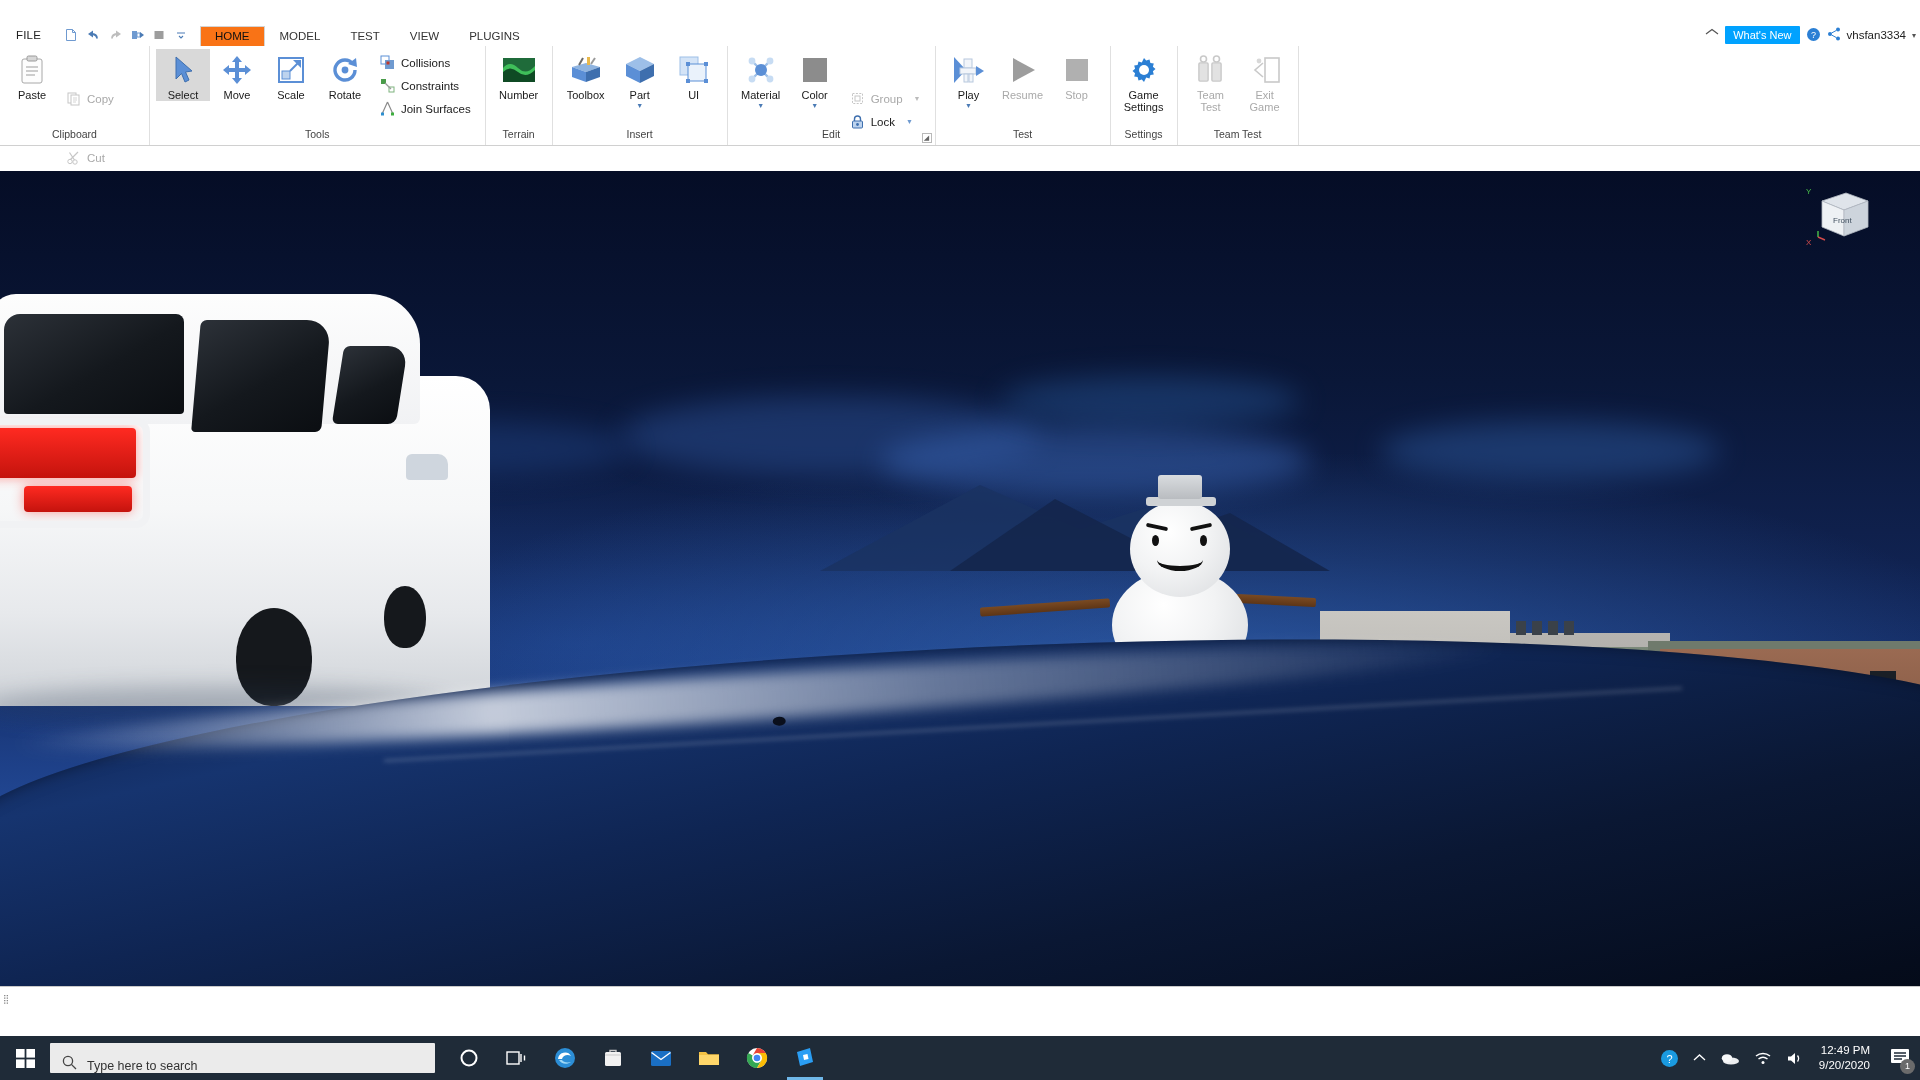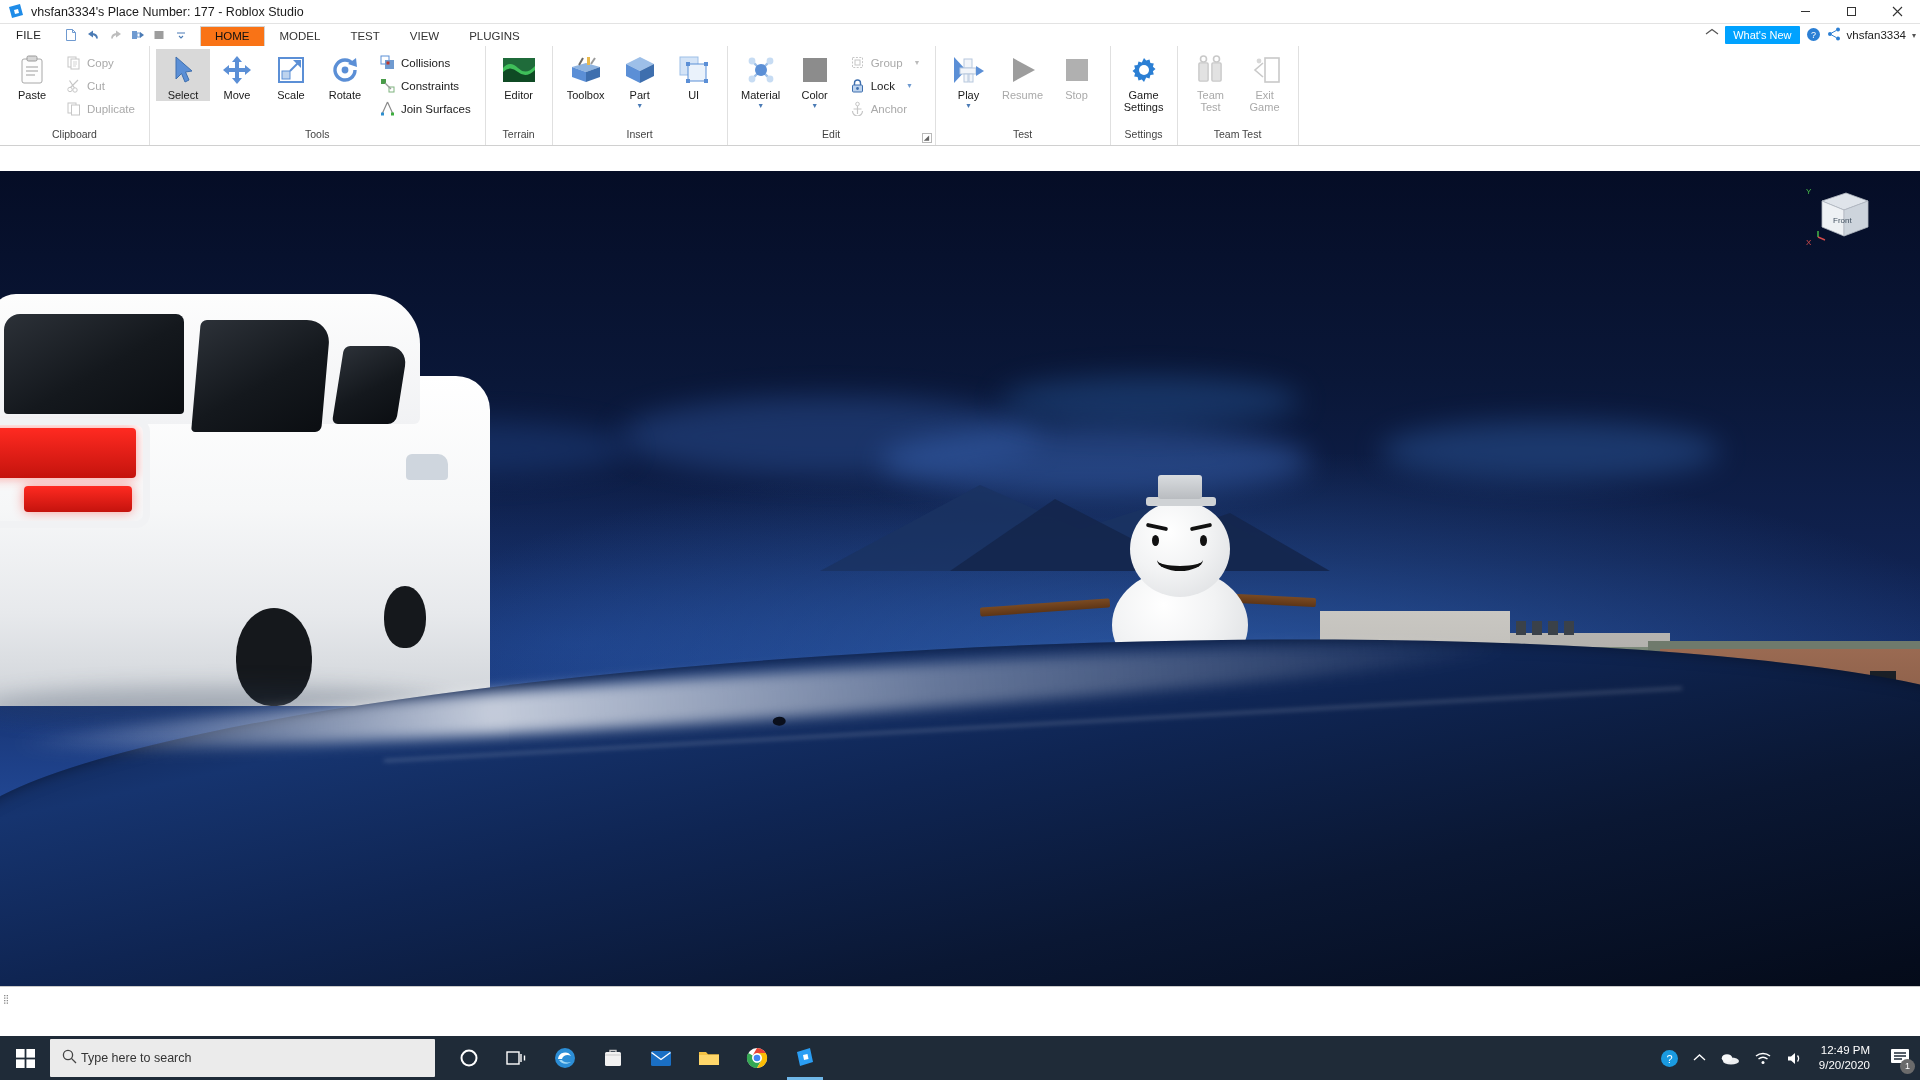--- a/index.html
+++ b/index.html
@@ -93,21 +93,21 @@
   }
   .bigbtn .lb2 { font-size:11px; color:#1a1a1a; text-align:center; line-height:12px; }
   .bigbtn.dis .lb, .bigbtn.dis .lb2 { color:#a9a9a9;text-align:center; }
   .bigbtn .dd { font-size:7px; color:#4b7bb5; margin-top:1px; }
 
   .smallcol { display:flex; flex-direction:column; justify-content:center; padding:2px 4px; }
   .smallbtn {
     display:flex; align-items:center; gap:5px; padding:2px 4px; height:23px;
     font-size:11.5px; color:#1a1a1a; white-space:nowrap;
   }
-  .smallbtn.dis { color:#a9a9a9; }
+  .smallbtn.dis { color:#a9a9a9;margin-top:36px; }
   .smallbtn .sic { width:16px; height:16px; display:flex; align-items:center; justify-content:center; flex:none; }
   .smallbtn .sdd { font-size:7px; color:#6f9ad0; margin-left:6px; }
   .smallbtn.dis .sdd { color:#bbb; }
 
   .clip-paste { width:52px; }
   .dlg-launcher {
     position:absolute; right:3px; bottom:2px; width:10px; height:10px;
     border:1px solid #b9b9b9; font-size:7px; color:#666;
     display:flex; align-items:center; justify-content:center;
   }
@@ -322,22 +322,22 @@
 
   
   .taskbar {
     position:absolute; bottom:0; left:0; width:1920px; height:44px;
     background:#1f2b38; display:flex; align-items:center;
   }
   .start {
     width:50px; height:44px; display:flex; align-items:center; justify-content:center;
   }
   .tb-search {
-    width:385px; height:38px; background:#ebebeb; border-radius:1px;
-    display:flex; align-items:center; gap:4px; padding:0 12px;
+    width:385px; height:30px; background:#ebebeb; border-radius:1px;
+    display:flex; align-items:flex-end; gap:10px; padding:0 12px;
     font-size:12.5px; color:#333;
   }
   .tb-icons { display:flex; align-items:center; height:44px; margin-left:10px; }
   .tb-ic {
     width:48px; height:44px; display:flex; align-items:center; justify-content:center;
     position:relative;
   }
   .tb-ic.active::after {
     content:""; position:absolute; bottom:0; left:6px; right:6px; height:3px;
     background:#6fb7e8;
@@ -356,43 +356,20 @@
     position:absolute; right:-5px; bottom:-5px; width:15px; height:15px;
     border-radius:50%; background:#6b6b6b; color:#fff; font-size:9px;
     display:flex; align-items:center; justify-content:center;
   }
 </style>
 </head>
 <body>
 
 <div id="app">
 
-  <div class="titlebar">
-    <svg class="tb-logo" viewBox="0 0 16 16">
-      <polygon points="1,3 12,0 15,11 4,14" fill="#1f8ce8"></polygon>
-      <polygon points="6,6 10,5 11,9 7,10" fill="#ffffff"></polygon>
-    </svg>
-    <div class="tb-title">vhsfan3334's Place Number: 177 - Roblox Studio</div>
-    <div class="tb-spacer"></div>
-    <div class="wbtn">
-      <svg width="11" height="11" viewBox="0 0 11 11">
-          <rect x="1" y="5" width="9" height="1" fill="#333"></rect>
-        </svg>
-    </div>
-    <div class="wbtn">
-      <svg width="11" height="11" viewBox="0 0 11 11">
-          <rect x="1.5" y="1.5" width="8" height="8" fill="none" stroke="#333"></rect>
-        </svg>
-    </div>
-    <div class="wbtn close">
-      <svg width="11" height="11" viewBox="0 0 11 11">
-          <path d="M1 1 L10 10 M10 1 L1 10" stroke="#333" stroke-width="1.1"></path>
-        </svg>
-    </div>
-  </div>
 
   <div class="menubar">
     <div class="menu-file">FILE</div>
     <div class="qat">
       <div class="qat-btn">
         <svg width="14" height="14" viewBox="0 0 14 14">
             <path d="M2.5 1.5h6l3 3v8h-9z" fill="#fff" stroke="#6f9ad0"></path>
             <path d="M8.5 1.5v3h3" fill="none" stroke="#6f9ad0"></path>
           </svg>
       </div>
@@ -595,21 +572,21 @@
     <div class="rgroup">
       <div class="rgroup-items">
         <div class="bigbtn">
           <div class="ic">
             <svg width="34" height="30" viewBox="0 0 34 30">
               <rect x="1" y="3" width="32" height="24" fill="#1f6b3a"></rect>
               <path d="M1 13 Q8 5 16 13 Q24 21 33 11 L33 27 L1 27 Z" fill="#3fbf5a"></path>
               <path d="M1 17 Q8 10 16 17 Q24 24 33 15 L33 27 L1 27 Z" fill="#0f4a24"></path>
             </svg>
           </div>
-          <div class="lb">Editor</div>
+          <div class="lb">Number</div>
         </div>
       </div>
       <div class="rgroup-label">Terrain</div>
     </div>
 
     <div class="rgroup">
       <div class="rgroup-items">
         <div class="bigbtn">
           <div class="ic">
             <svg width="34" height="30" viewBox="0 0 34 30">

